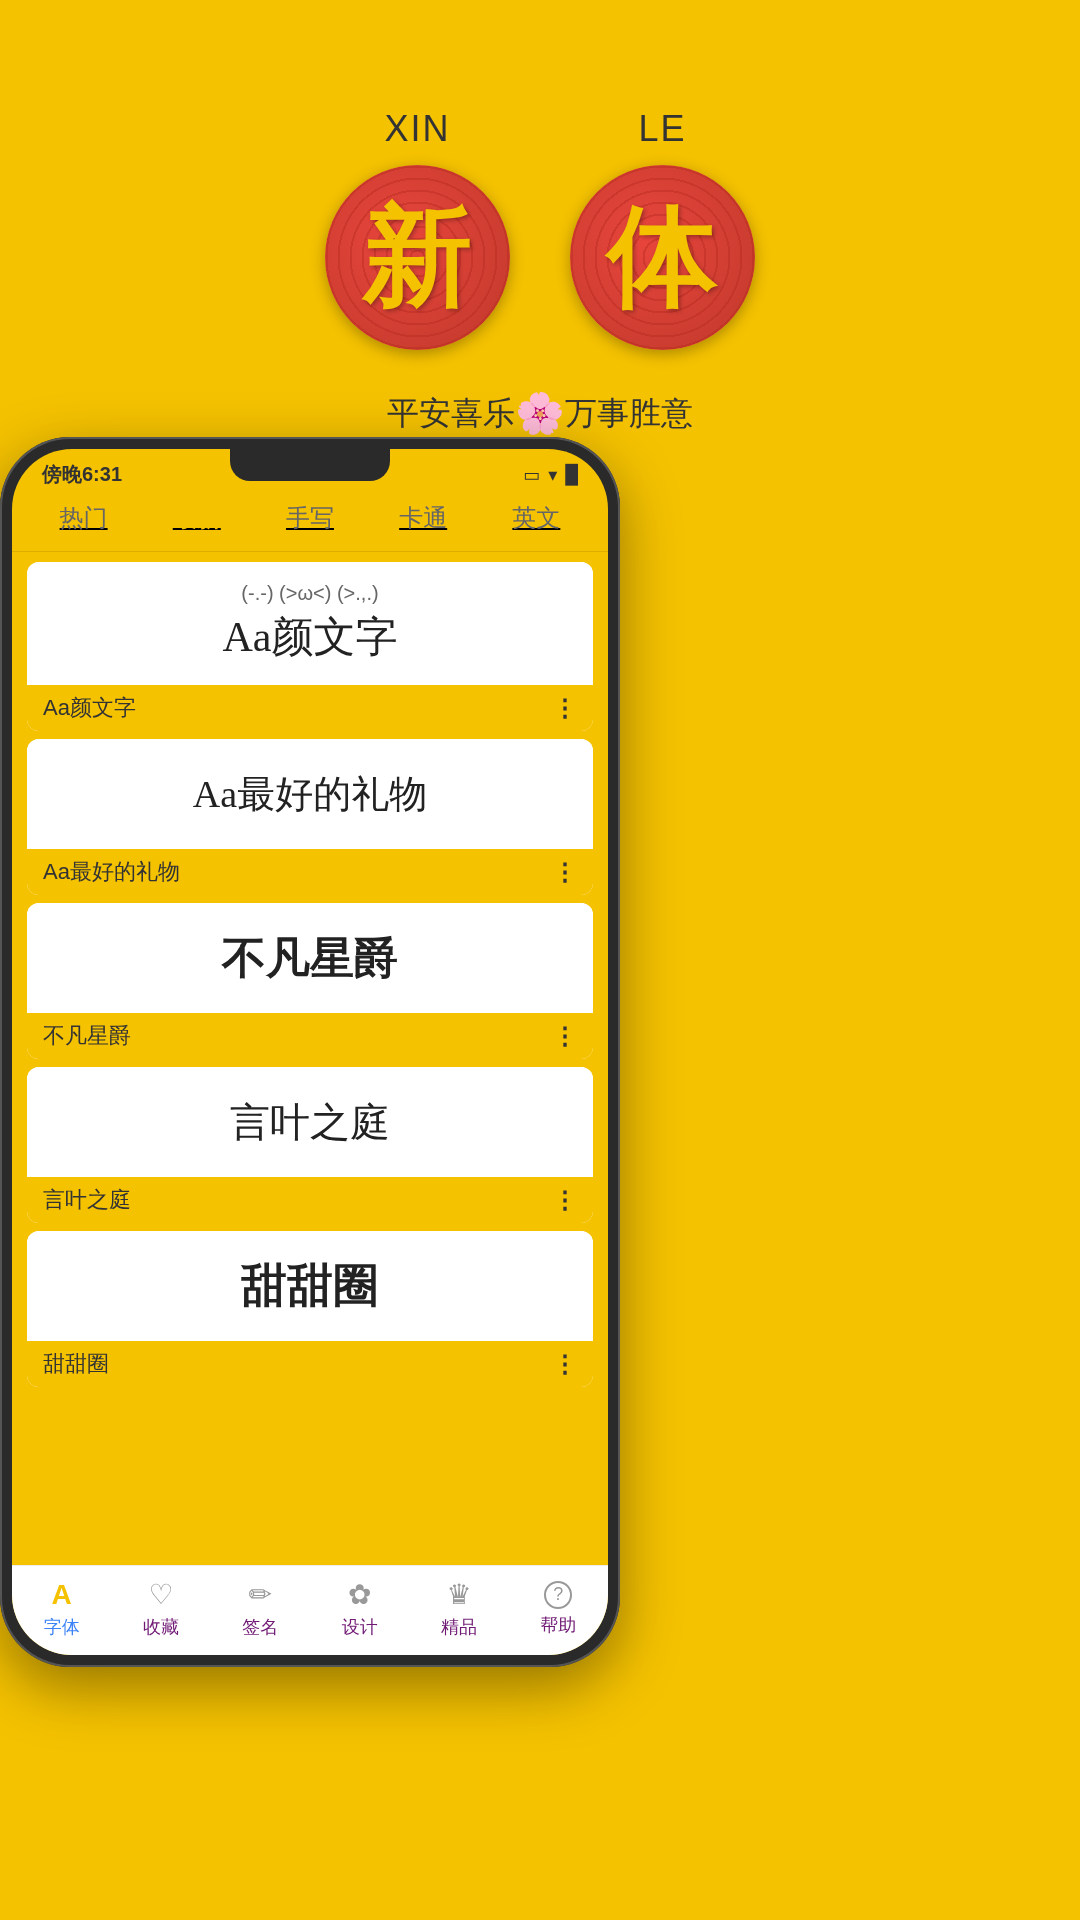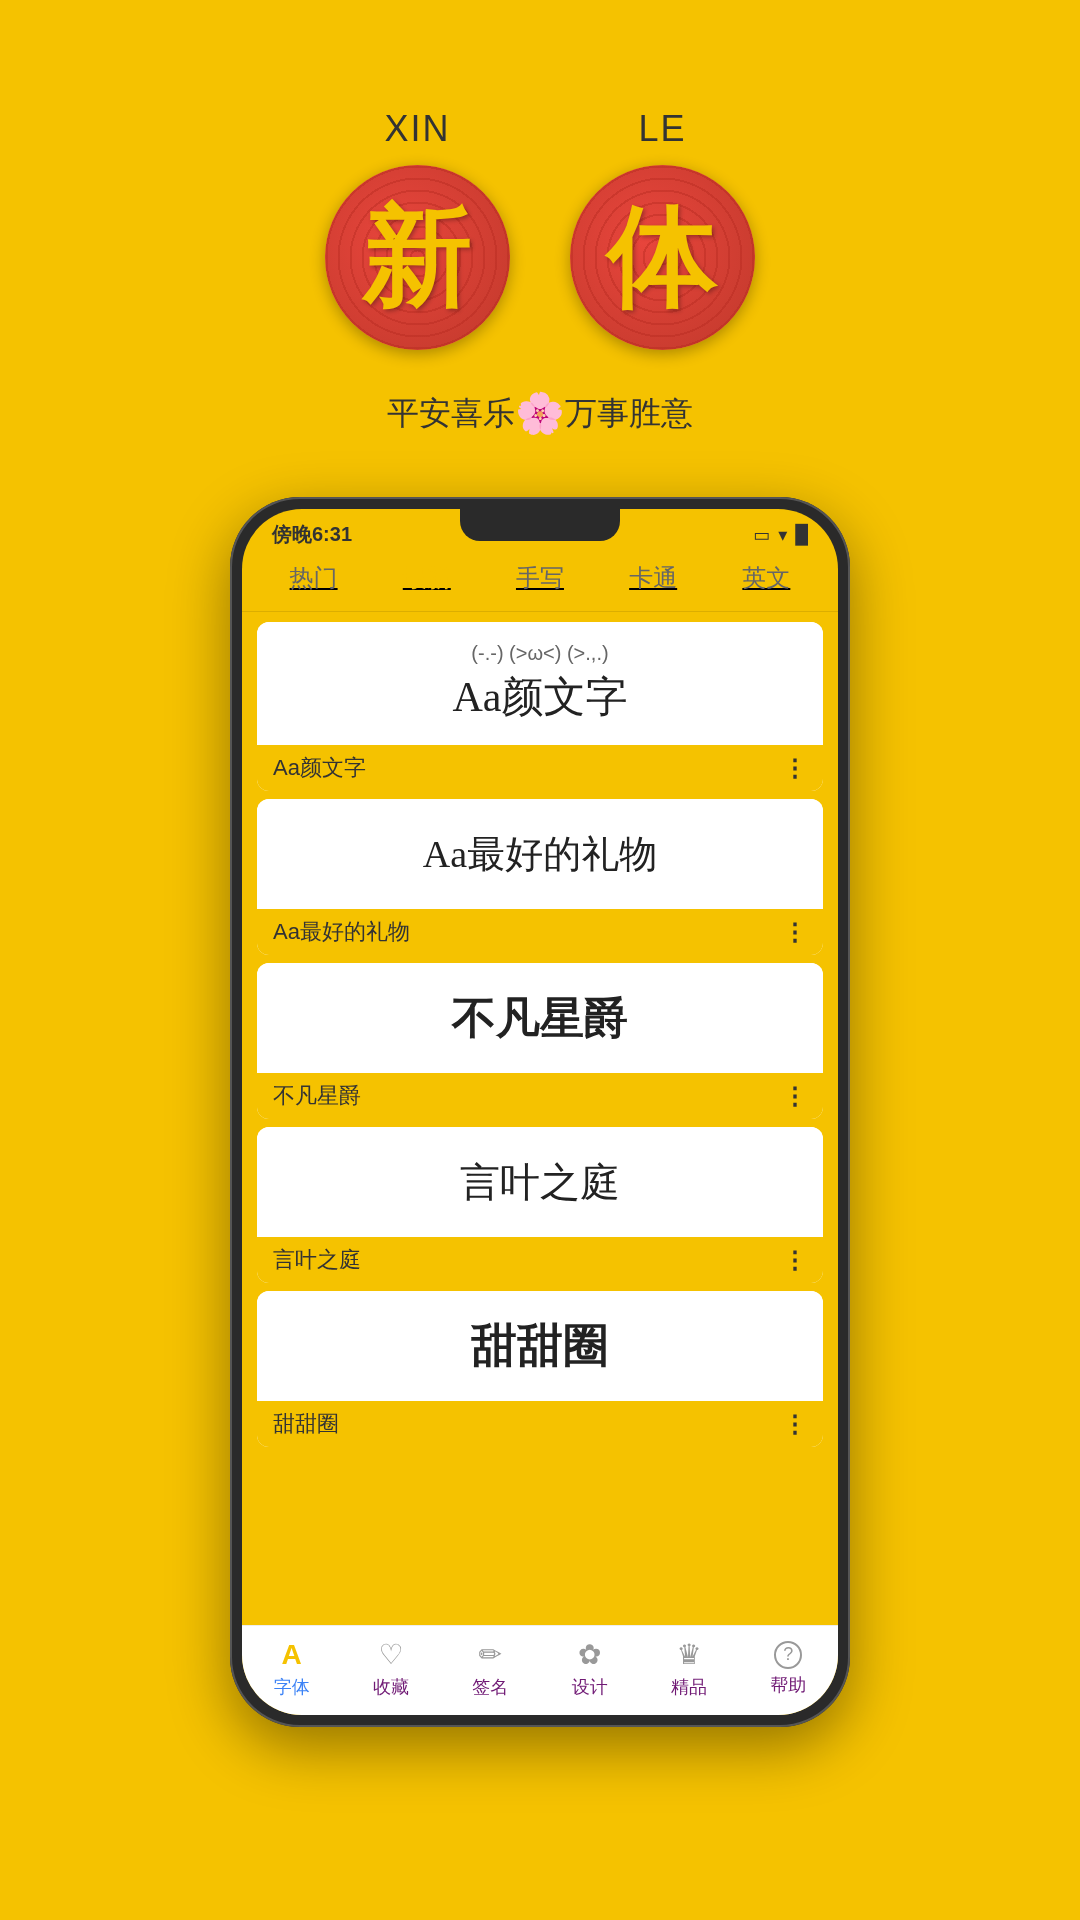--- a/index.html
+++ b/index.html
@@ -86,22 +86,20 @@
     }
 
     .lotus-icon {
       font-size: 40px;
       color: #8B6914;
     }
 
     
     .phone-wrapper {
       display: flex;
-      justify-content: center;
-      margin-top: 60px;
     }
 
     .phone {
       width: 620px;
       height: 1230px;
       background: #2a2a2a;
       border-radius: 70px;
       padding: 12px;
       box-shadow: 0 20px 60px rgba(0,0,0,0.4), inset 0 0 0 2px #555;
       position: relative;

